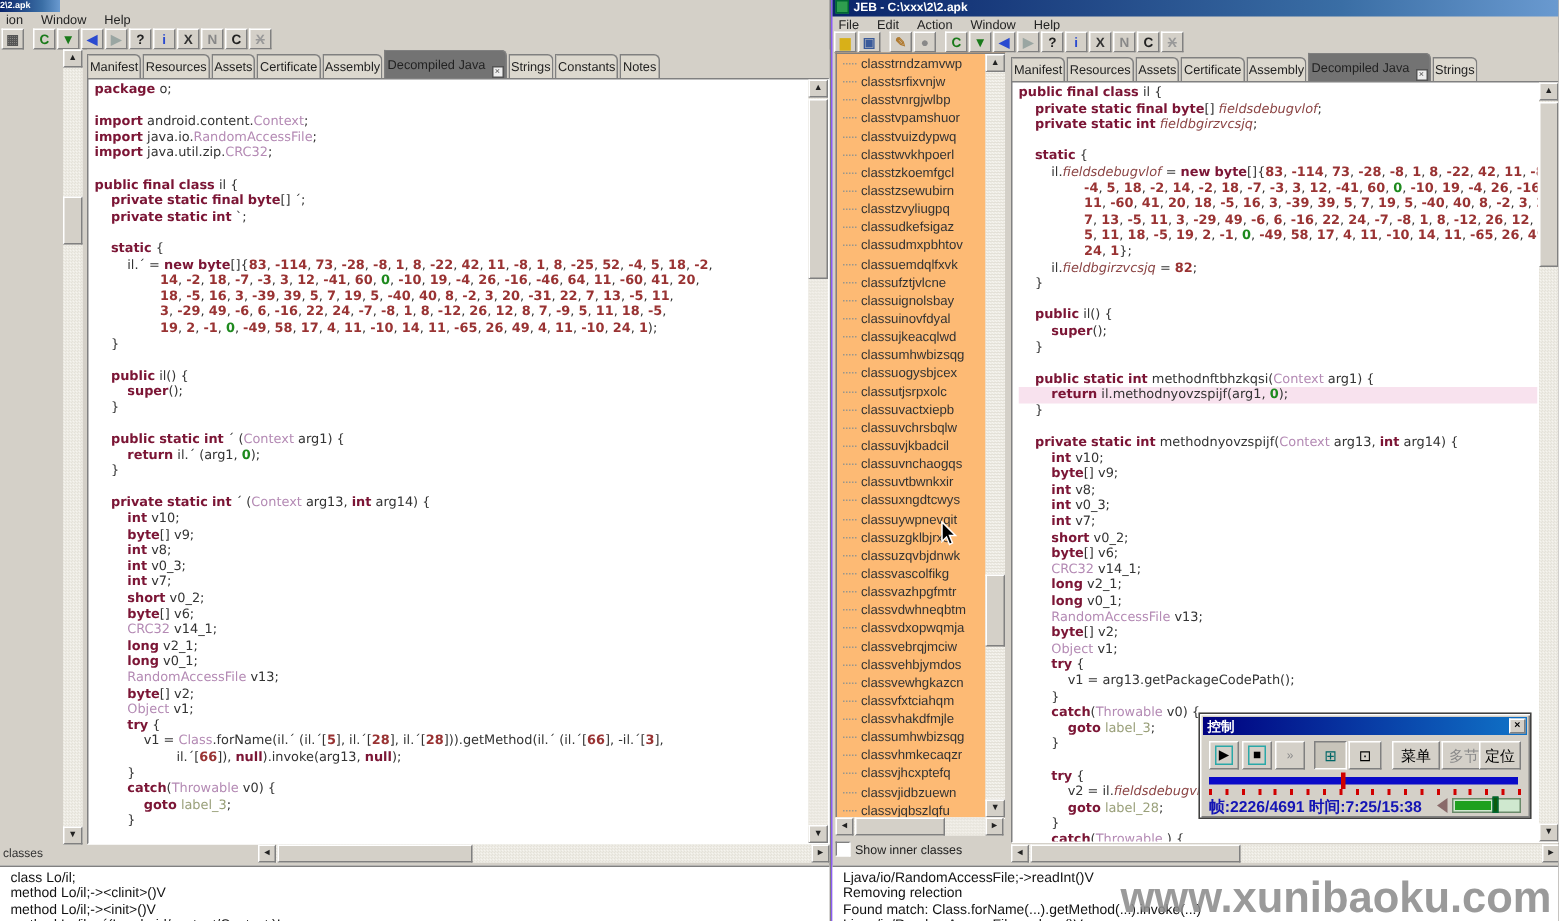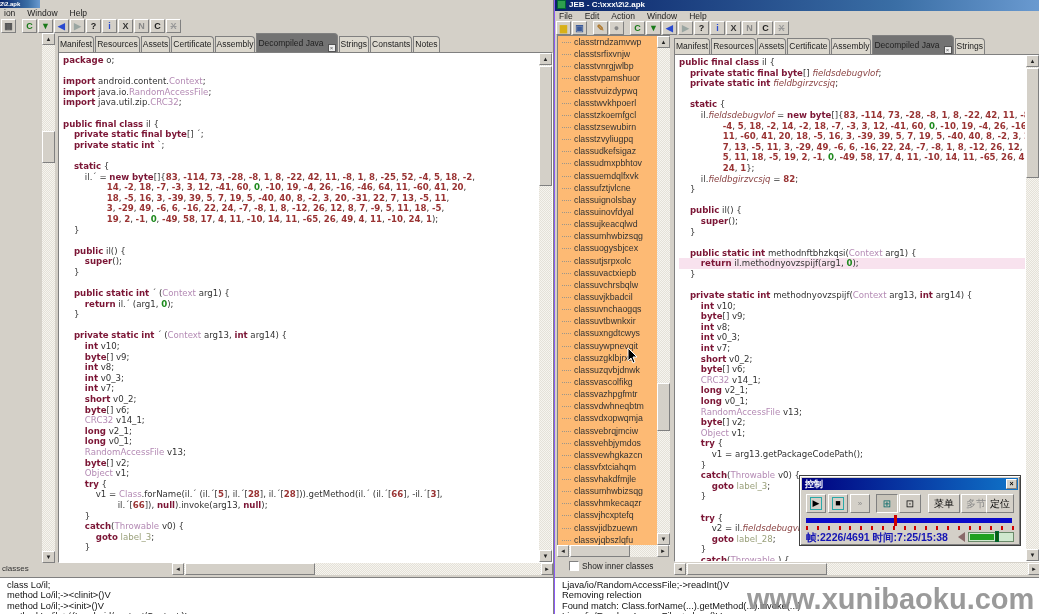--- a/index.html
+++ b/index.html
@@ -367,21 +367,21 @@
         <div class="thumb" style="left:0;top:347px;width:13px;height:48px;"></div>
         <div class="sbtn" style="left:0;bottom:0;width:13px;height:12px;">▼</div>
       </div>
     </div>
     <style>#win-right #class-list{top:35px;}</style>
     <div class="hscroll" style="left:2px;top:545px;width:112px;">
       <div class="sbtn" style="left:0;top:0;width:12px;height:12px;">◄</div>
       <div class="thumb" style="left:13px;top:0;width:60px;height:12px;"></div>
       <div class="sbtn" style="right:0;top:0;width:12px;height:12px;">►</div>
     </div>
-    <div style="position:absolute;left:14px;top:559px;width:130px;height:14px;display:flex;align-items:center;gap:3px;">
+    <div style="position:absolute;left:2px;top:559px;width:130px;height:14px;display:flex;align-items:center;gap:3px;">
       <span class="chk"></span>
       <span style="font-size:8.3px;color:#222;white-space:nowrap;">Show inner classes</span>
     </div>
 
     <div style="position:absolute;left:115px;top:35px;width:4px;bottom:40px;background:#d4d0c8;"></div>
 
     <div class="tabs" id="right-tabs" style="position:absolute;left:119px;top:35px;right:0;">
         <div class="tab">
           <span>Manifest</span>
         </div>

